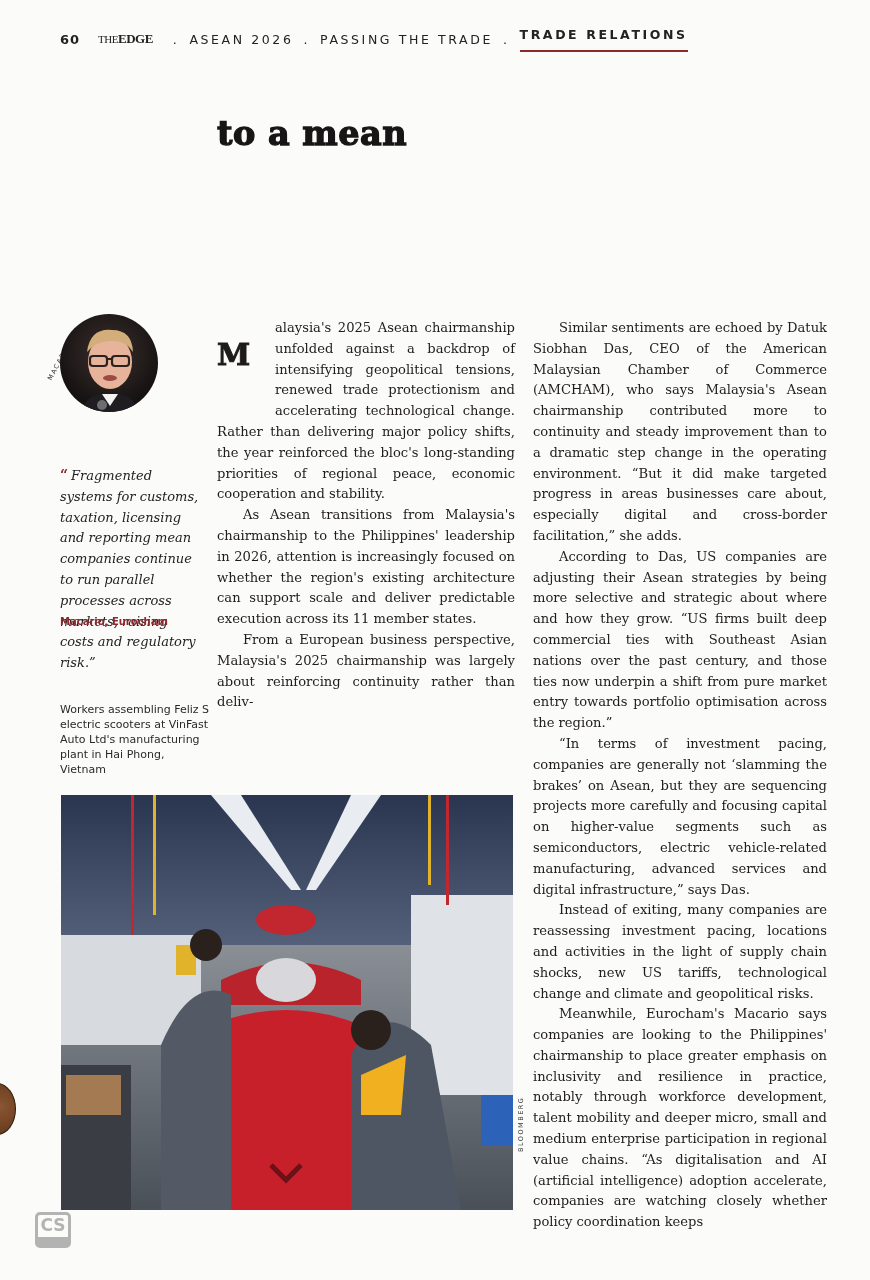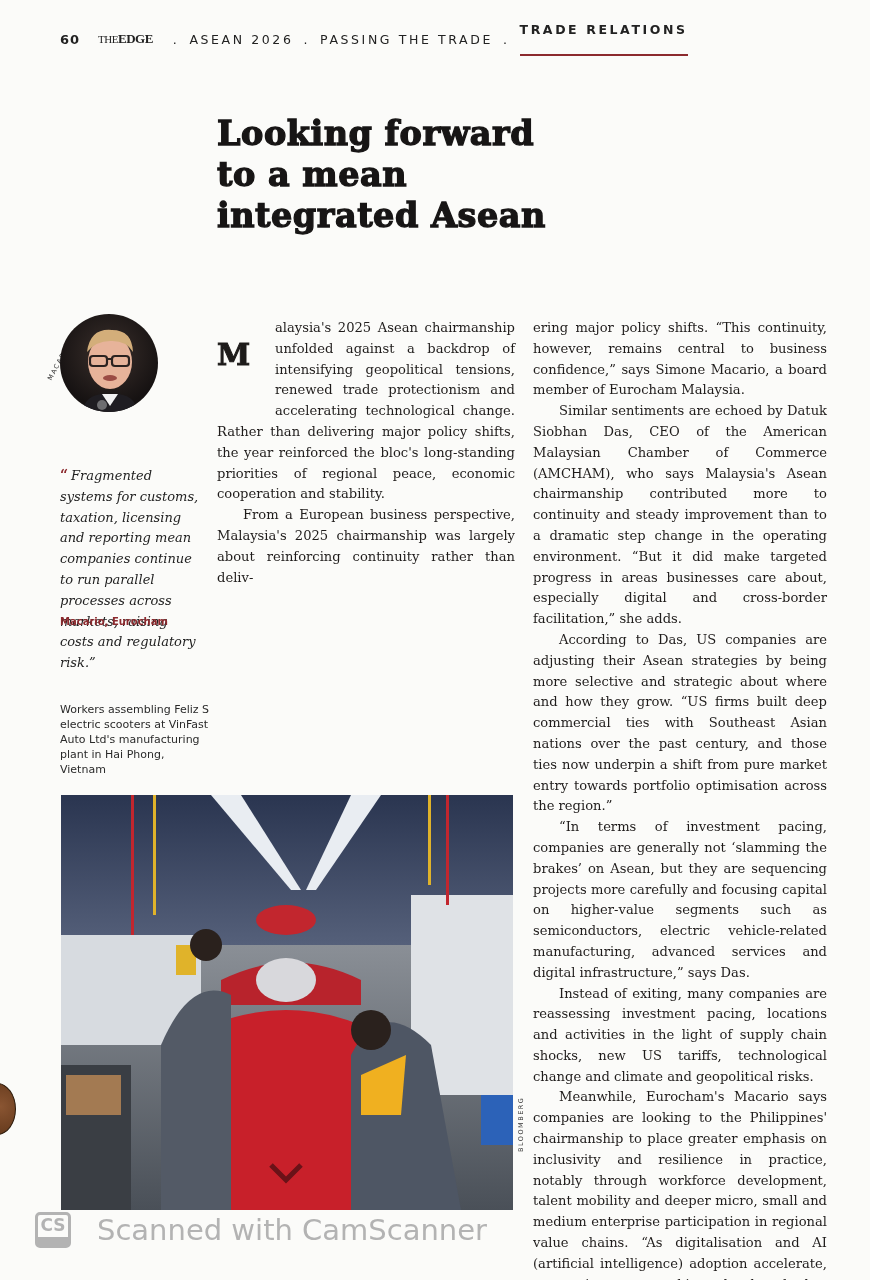--- a/index.html
+++ b/index.html
@@ -10,21 +10,21 @@
   }
   .abs { position: absolute; }
 
   
   .runhead { left: 60px; top: 28px; height: 22px; display: flex; align-items: center;
     font-family: "DejaVu Sans", sans-serif; font-size: 12.5px; letter-spacing: 2.6px; color: #222; white-space: nowrap; }
   .pg { font-weight: bold; letter-spacing: 1px; margin-right: 18px; font-size: 13px; }
   .logo { font-family: "Liberation Serif", serif; font-weight: bold; letter-spacing: -0.5px; font-size: 13px; margin-right: 10px; }
   .logo .the { font-weight: normal; font-size: 11px; }
   .sep { margin: 0 10px; }
-  .sec { font-weight: bold; border-bottom: 2px solid #8c2a2e; padding-bottom: 17px; }
+  .sec { font-weight: bold; border-bottom: 2px solid #8c2a2e; padding-bottom: 8px; }
 
   
   .title { left: 217px; top: 113px; width: 420px;
     font-family: "DejaVu Serif", serif; font-weight: bold; font-size: 33.5px; line-height: 41px;
     color: #171515; letter-spacing: 0.5px; -webkit-text-stroke: 1.3px #171515; }
 
   
   .portrait { left: 60px; top: 314px; width: 98px; height: 98px; border-radius: 50%; overflow: hidden;
     background: radial-gradient(circle at 50% 40%, #3b302c 0%, #161212 70%); }
   .credit-v { font-family: "DejaVu Sans", sans-serif; font-size: 6.5px; letter-spacing: 1.5px; color: #333; transform-origin: left top; }
@@ -69,23 +69,21 @@
   <span class="logo"><span class="the">THE</span><span>EDGE</span></span>
   <span class="sep">.</span>
   <span>ASEAN 2026</span>
   <span class="sep">.</span>
   <span>PASSING THE TRADE</span>
   <span class="sep">.</span>
   <span class="sec">TRADE RELATIONS</span>
 </div>
 
 <h1 class="abs title" style="margin:0">
-  <div>Looking forward</div>
   <div>to a mean</div>
-  <div>integrated Asean</div>
 </h1>
 
 <div class="abs credit-v" style="left:46px; top:378px; transform: rotate(-62deg);">MACARIO</div>
 <div class="abs portrait">
   <svg width="98" height="98" viewBox="0 0 98 98">
     <ellipse cx="50" cy="48" rx="22" ry="27" fill="#e7b39a"></ellipse>
     <path d="M27 38 Q30 14 52 16 Q72 16 73 38 Q66 26 50 27 Q36 27 27 38Z" fill="#d3ae7a"></path>
     <rect x="30" y="42" width="17" height="10" rx="3" fill="none" stroke="#2b2220" stroke-width="2.2"></rect>
     <rect x="52" y="42" width="17" height="10" rx="3" fill="none" stroke="#2b2220" stroke-width="2.2"></rect>
     <line x1="47" y1="45" x2="52" y2="45" stroke="#2b2220" stroke-width="2"></line>
@@ -98,25 +96,25 @@
 
 <div class="abs quote">
   <span class="qmark">“</span><span>Fragmented systems for customs, taxation, licensing and reporting mean companies continue to run parallel processes across markets, raising costs and regulatory risk.”</span>
 </div>
 <div class="abs attrib">Macario, Eurocham</div>
 
 <div class="abs caption">Workers assembling Feliz S electric scooters at VinFast Auto Ltd's manufacturing plant in Hai Phong, Vietnam</div>
 
 <div class="abs col col1">
   <p class="first"><span class="dropcap">M</span><span>alaysia's 2025 Asean chairmanship unfolded against a backdrop of intensifying geopolitical tensions, renewed trade protectionism and accelerating technological change. Rather than delivering major policy shifts, the year reinforced the bloc's long-standing priorities of regional peace, economic cooperation and stability.</span></p>
+  <p>As Asean transitions from Malaysia's chairmanship to the Philippines' leadership in 2026, attention is increasingly focused on whether the region's existing architecture can support scale and deliver predictable execution across its 11 member states.</p>
   <p>From a European business perspective, Malaysia's 2025 chairmanship was largely about reinforcing continuity rather than deliv-</p>
 </div>
 
 <div class="abs col col2">
-  <p class="first">ering major policy shifts. “This continuity, however, remains central to business confidence,” says Simone Macario, a board member of Eurocham Malaysia.</p>
   <p>Similar sentiments are echoed by Datuk Siobhan Das, CEO of the American Malaysian Chamber of Commerce (AMCHAM), who says Malaysia's Asean chairmanship contributed more to continuity and steady improvement than to a dramatic step change in the operating environment. “But it did make targeted progress in areas businesses care about, especially digital and cross-border facilitation,” she adds.</p>
   <p>According to Das, US companies are adjusting their Asean strategies by being more selective and strategic about where and how they grow. “US firms built deep commercial ties with Southeast Asian nations over the past century, and those ties now underpin a shift from pure market entry towards portfolio optimisation across the region.”</p>
   <p>“In terms of investment pacing, companies are generally not ‘slamming the brakes’ on Asean, but they are sequencing projects more carefully and focusing capital on higher-value segments such as semiconductors, electric vehicle-related manufacturing, advanced services and digital infrastructure,” says Das.</p>
   <p>Instead of exiting, many companies are reassessing investment pacing, locations and activities in the light of supply chain shocks, new US tariffs, technological change and climate and geopolitical risks.</p>
   <p>Meanwhile, Eurocham's Macario says companies are looking to the Philippines' chairmanship to place greater emphasis on inclusivity and resilience in practice, notably through workforce development, talent mobility and deeper micro, small and medium enterprise participation in regional value chains. “As digitalisation and AI (artificial intelligence) adoption accelerate, companies are watching closely whether policy coordination keeps</p>
 </div>
 
 <div class="abs photo">
   <svg width="452" height="415" viewBox="0 0 452 415">
     <defs>
@@ -157,14 +155,13 @@
 </div>
 <div class="abs photo-credit">BLOOMBERG</div>
 
 <div class="abs thumb"></div>
 
 <div class="abs wm">
   <div class="cs">
       <span>CS</span>
       <i></i>
     </div>
-  <span>Scanned with CamScanner</span>
 </div>
 
 </body></html>

